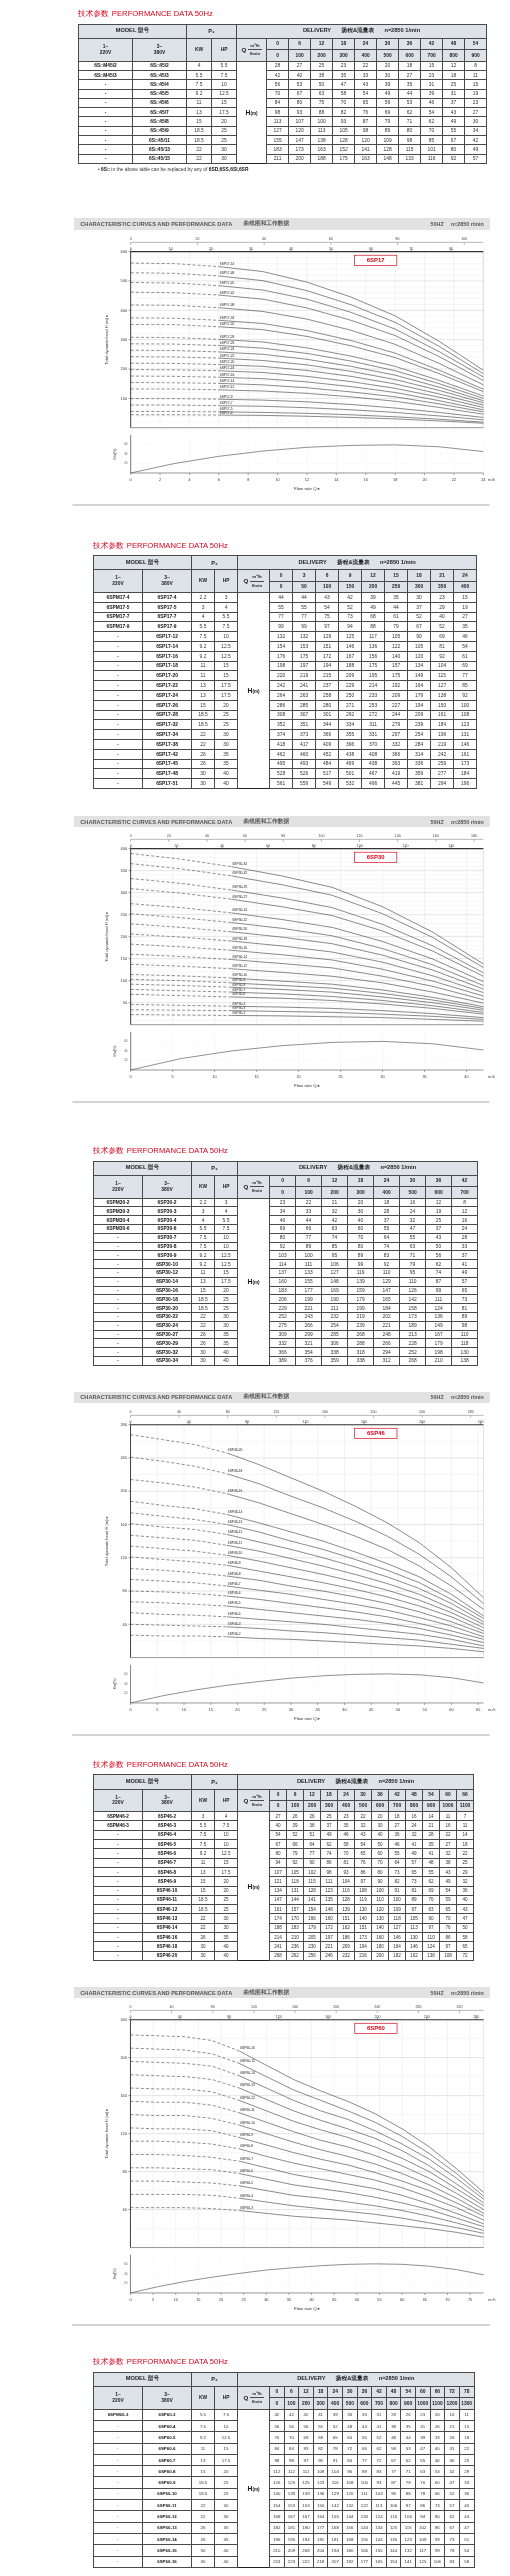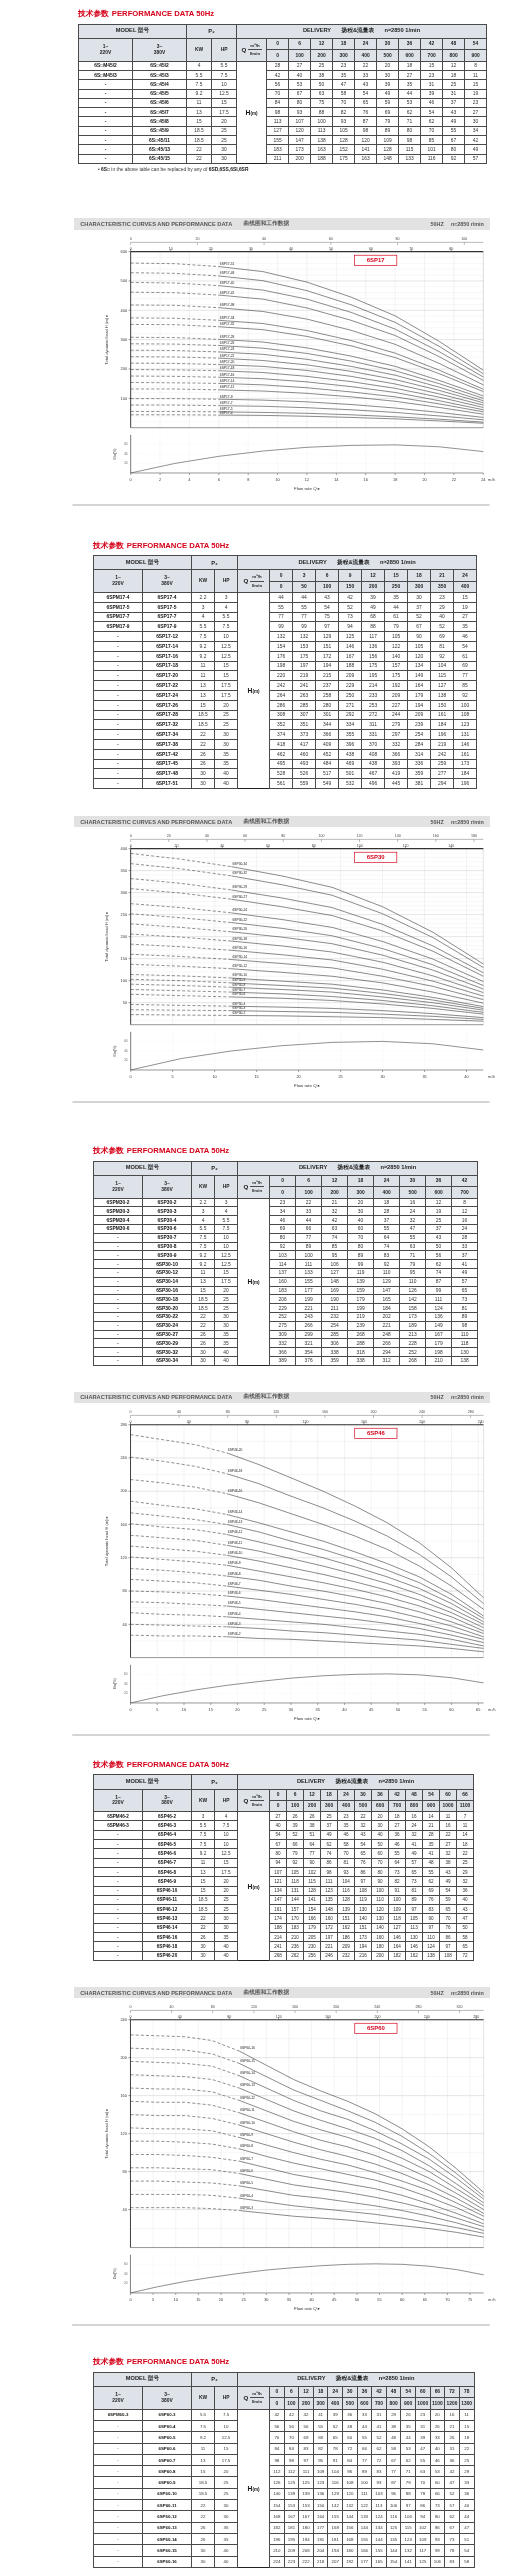--- a/index.html
+++ b/index.html
@@ -1,18 +1,18 @@
 <!DOCTYPE html>
 <html style="font-size:8.2px"><head>
 <meta charset="utf-8">
 <style>
   html,body{margin:0;padding:0;}
   body{width:511px;height:2576px;overflow:hidden;background:#fff;
        font-family:"Liberation Sans",sans-serif;color:#333;}
-  .red-title{margin:0 0 3.1px 78px;font-size:7.7px;font-weight:bold;color:#d50019;height:12.4px;line-height:12.4px;}
+  .red-title{margin:0 0 3.1px 78px;font-size:7.7px;font-weight:normal;color:#d50019;height:12.4px;line-height:12.4px;}
   .red-title .en{margin-left:3.1px;}
   .perf-tbl{border-collapse:collapse;table-layout:fixed;margin-left:78px;background:#fff;}
   .perf-tbl.shift{margin-left:93px;}
   .perf-tbl th,.perf-tbl td{border:0.5px solid #4a4a4a;padding:0 0.5px;text-align:center;overflow:hidden;white-space:nowrap;}
   .perf-tbl{border:1px solid #222;}
   .perf-tbl thead th{background:#dde3e9;font-weight:bold;color:#222;}
   .perf-tbl .hrow1 th{font-size:5.7px;height:13.4px;}
   .perf-tbl .hsub{font-size:4.9px;height:11.3px;line-height:5.7px;}
   .perf-tbl td{color:#333;background:#fff;}
   .perf-tbl td.mcol{font-weight:bold;color:#111;}

